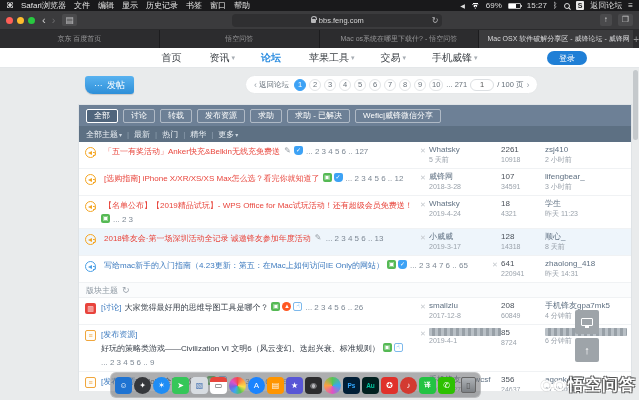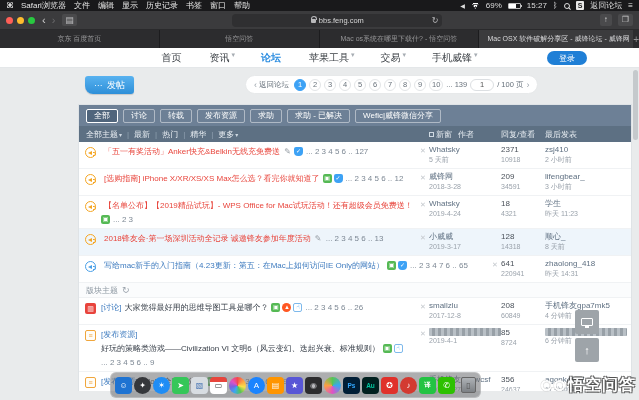--- a/index.html
+++ b/index.html
@@ -42,21 +42,21 @@
 
 .tabbar{position:absolute;top:30px;left:0;right:0;height:18px;background:#232325;display:flex;z-index:48}
 .tab{flex:1;display:flex;align-items:center;justify-content:center;font-size:7px;color:#969698;
  background:#2c2c2e;border-right:1px solid #1c1c1e;overflow:hidden;white-space:nowrap;padding:0 6px}
 .tab.active{background:#3b3b3d;color:#d9d9db}
 .tab-plus{flex:0 0 18px;display:flex;align-items:center;justify-content:center;color:#969698;font-size:10px;background:#2c2c2e}
 
 
 .sitenav{position:absolute;top:48px;left:0;right:0;height:20px;background:#fff;border-bottom:1px solid #e4e7e9;
  display:flex;align-items:center;justify-content:center;gap:26px;font-size:10px;color:#3a3f44;z-index:40}
-.nav-item{display:flex;align-items:flex-start;gap:2px;white-space:nowrap}
+.nav-item{display:flex;align-items:center;gap:2px;white-space:nowrap}
 .nav-item.active{color:#2a8ce0;font-weight:bold}
 .nav-caret{font-size:7px;color:#a7adb3}
 .login-pill{position:absolute;right:52px;top:3px;height:14px;padding:0 12px;border-radius:8px;
  background:#1f7fd6;color:#fff;font-size:8px;display:flex;align-items:center}
 
 
 .page{position:absolute;top:68px;left:0;right:0;bottom:0;background:#e9ebec}
 .actions{position:relative;height:36px;padding:8px 0 0 85px}
 .post-btn{position:absolute;left:85px;top:8px;height:18px;padding:0 9px;border-radius:3px 3px 3px 8px;
  background:linear-gradient(#58b2f0,#2e8fd8);color:#fff;font-size:9px;display:flex;align-items:center;gap:4px;box-shadow:0 1px 1px rgba(0,0,0,.15)}
@@ -94,21 +94,21 @@
 .rowicon{flex:0 0 16px;padding-top:2px}
 .ic{display:inline-block;width:11px;height:11px;position:relative}
 .ic-mega-orange{border:1px solid #f5a623;border-radius:50%}
 .ic-mega-orange::before{content:"";position:absolute;left:2px;top:3px;border-top:2px solid transparent;border-bottom:2px solid transparent;border-right:4px solid #f5a623}
 .ic-mega-orange::after{content:"";position:absolute;left:6.5px;top:4px;width:2px;height:2px;border:1px solid #f5a623;border-left:none;border-radius:0 2px 2px 0}
 .ic-mega-blue{border:1px solid #4aa0e8;border-radius:50%}
 .ic-mega-blue::before{content:"";position:absolute;left:2px;top:3px;border-top:2px solid transparent;border-bottom:2px solid transparent;border-right:4px solid #4aa0e8}
 .ic-mega-blue::after{content:"";position:absolute;left:6.5px;top:4px;width:2px;height:2px;border:1px solid #4aa0e8;border-left:none;border-radius:0 2px 2px 0}
 .ic-hot{background:#e8433c;border-radius:2px;color:#fff;font-size:7px;line-height:11px;text-align:center}
 .ic-doc{border:1px solid #f0a63c;border-radius:2px;color:#f0a63c;font-size:7px;line-height:10px;text-align:center;background:#fffdf8}
-.titlecell{flex:1;min-width:0;display:flex;align-items:center;flex-wrap:wrap;gap:3px;line-height:11px;padding-top:1px}
+.titlecell{flex:1;min-width:0;display:flex;align-items:flex-start;flex-wrap:wrap;gap:3px;line-height:11px;padding-top:1px}
 .ttag{color:#3e7bbf;white-space:nowrap}
 .ttl{white-space:nowrap;overflow:hidden;text-overflow:ellipsis;max-width:100%}
 .t-red{color:#e8453c}
 .t-blue{color:#3e7bbf}
 .t-dark{color:#39404a}
 .badge{display:inline-flex;width:9px;height:9px;border-radius:2px;align-items:center;justify-content:center;font-size:6px;line-height:9px}
 .b-image{background:#55b954;color:#fff}
 .b-shield{background:#3da2f5;color:#fff;border-radius:2px 2px 4px 4px}
 .b-fire{background:#ff5722;color:#fff;border-radius:50%}
 .b-thumb{border:1px solid #7db9ec;color:#3da2f5;background:#fff}
@@ -266,21 +266,21 @@
         <span class="pg active">1</span>
             <span class="pg">2</span>
             <span class="pg">3</span>
             <span class="pg">4</span>
             <span class="pg">5</span>
             <span class="pg">6</span>
             <span class="pg">7</span>
             <span class="pg">8</span>
             <span class="pg">9</span>
             <span class="pg">10</span>
-            <span class="pg ell">... 139</span>
+            <span class="pg ell">... 271</span>
           </div>
         <input class="pg-input" value="1" style="">
         <span class="pg-total">/ 100 页</span>
         <span class="pg-arrow">›</span>
       </div>
     </div>
 
     <div class="card">
 
       <div class="filterbar">
@@ -299,29 +299,20 @@
           <span><span>全部主题</span><span class="sort-caret">▾</span></span>
           <span class="sort-sep">|</span>
           <span>最新</span>
           <span class="sort-sep">|</span>
           <span>热门</span>
           <span class="sort-sep">|</span>
           <span>精华</span>
           <span class="sort-sep">|</span>
           <span><span>更多</span><span class="sort-caret">▾</span></span>
         </div>
-        <div class="sort-right">
-          <span class="col-a">
-              <span class="chk"></span>
-              <span style="margin-right:6px">新窗</span>
-              <span>作者</span>
-            </span>
-          <span class="col-b">回复/查看</span>
-          <span class="col-c">最后发表</span>
-        </div>
       </div>
 
       <div class="rows">
 
           <div class="row">
             <span class="rowicon"><span class="ic ic-mega-orange"></span></span>
             <span class="titlecell">
               <span class="ttag"></span>
               <span class="ttl t-red">「五一有奖活动」Anker快充&amp;Belkin无线充免费送</span>
               <span class="bwrap" style="display:inline-flex;gap:2px">
@@ -329,21 +320,21 @@
                 <span class="badge b-shield">✓</span>
               </span>
               <span class="pages">... 2 3 4 5 6 .. 127</span>
             </span>
             <span class="closecell">✕</span>
             <span class="acell">
               <span class="nm">Whatsky</span>
               <span class="dt">5 天前</span>
             </span>
             <span class="ncell">
-              <span class="rp">2371</span>
+              <span class="rp">2261</span>
               <span class="vw">10918</span>
             </span>
             <span class="lcell">
               <span class="nm">zsj410</span>
               <span class="dt">2 小时前</span>
             </span>
           </div>
 
           <div class="row">
             <span class="rowicon"><span class="ic ic-mega-orange"></span></span>
@@ -355,21 +346,21 @@
                 <span class="badge b-shield">✓</span>
               </span>
               <span class="pages">... 2 3 4 5 6 .. 12</span>
             </span>
             <span class="closecell">✕</span>
             <span class="acell">
               <span class="nm">威锋网</span>
               <span class="dt">2018-3-28</span>
             </span>
             <span class="ncell">
-              <span class="rp">209</span>
+              <span class="rp">107</span>
               <span class="vw">34591</span>
             </span>
             <span class="lcell">
               <span class="nm">lifengbear_</span>
               <span class="dt">3 小时前</span>
             </span>
           </div>
 
           <div class="row">
             <span class="rowicon"><span class="ic ic-mega-orange"></span></span>

